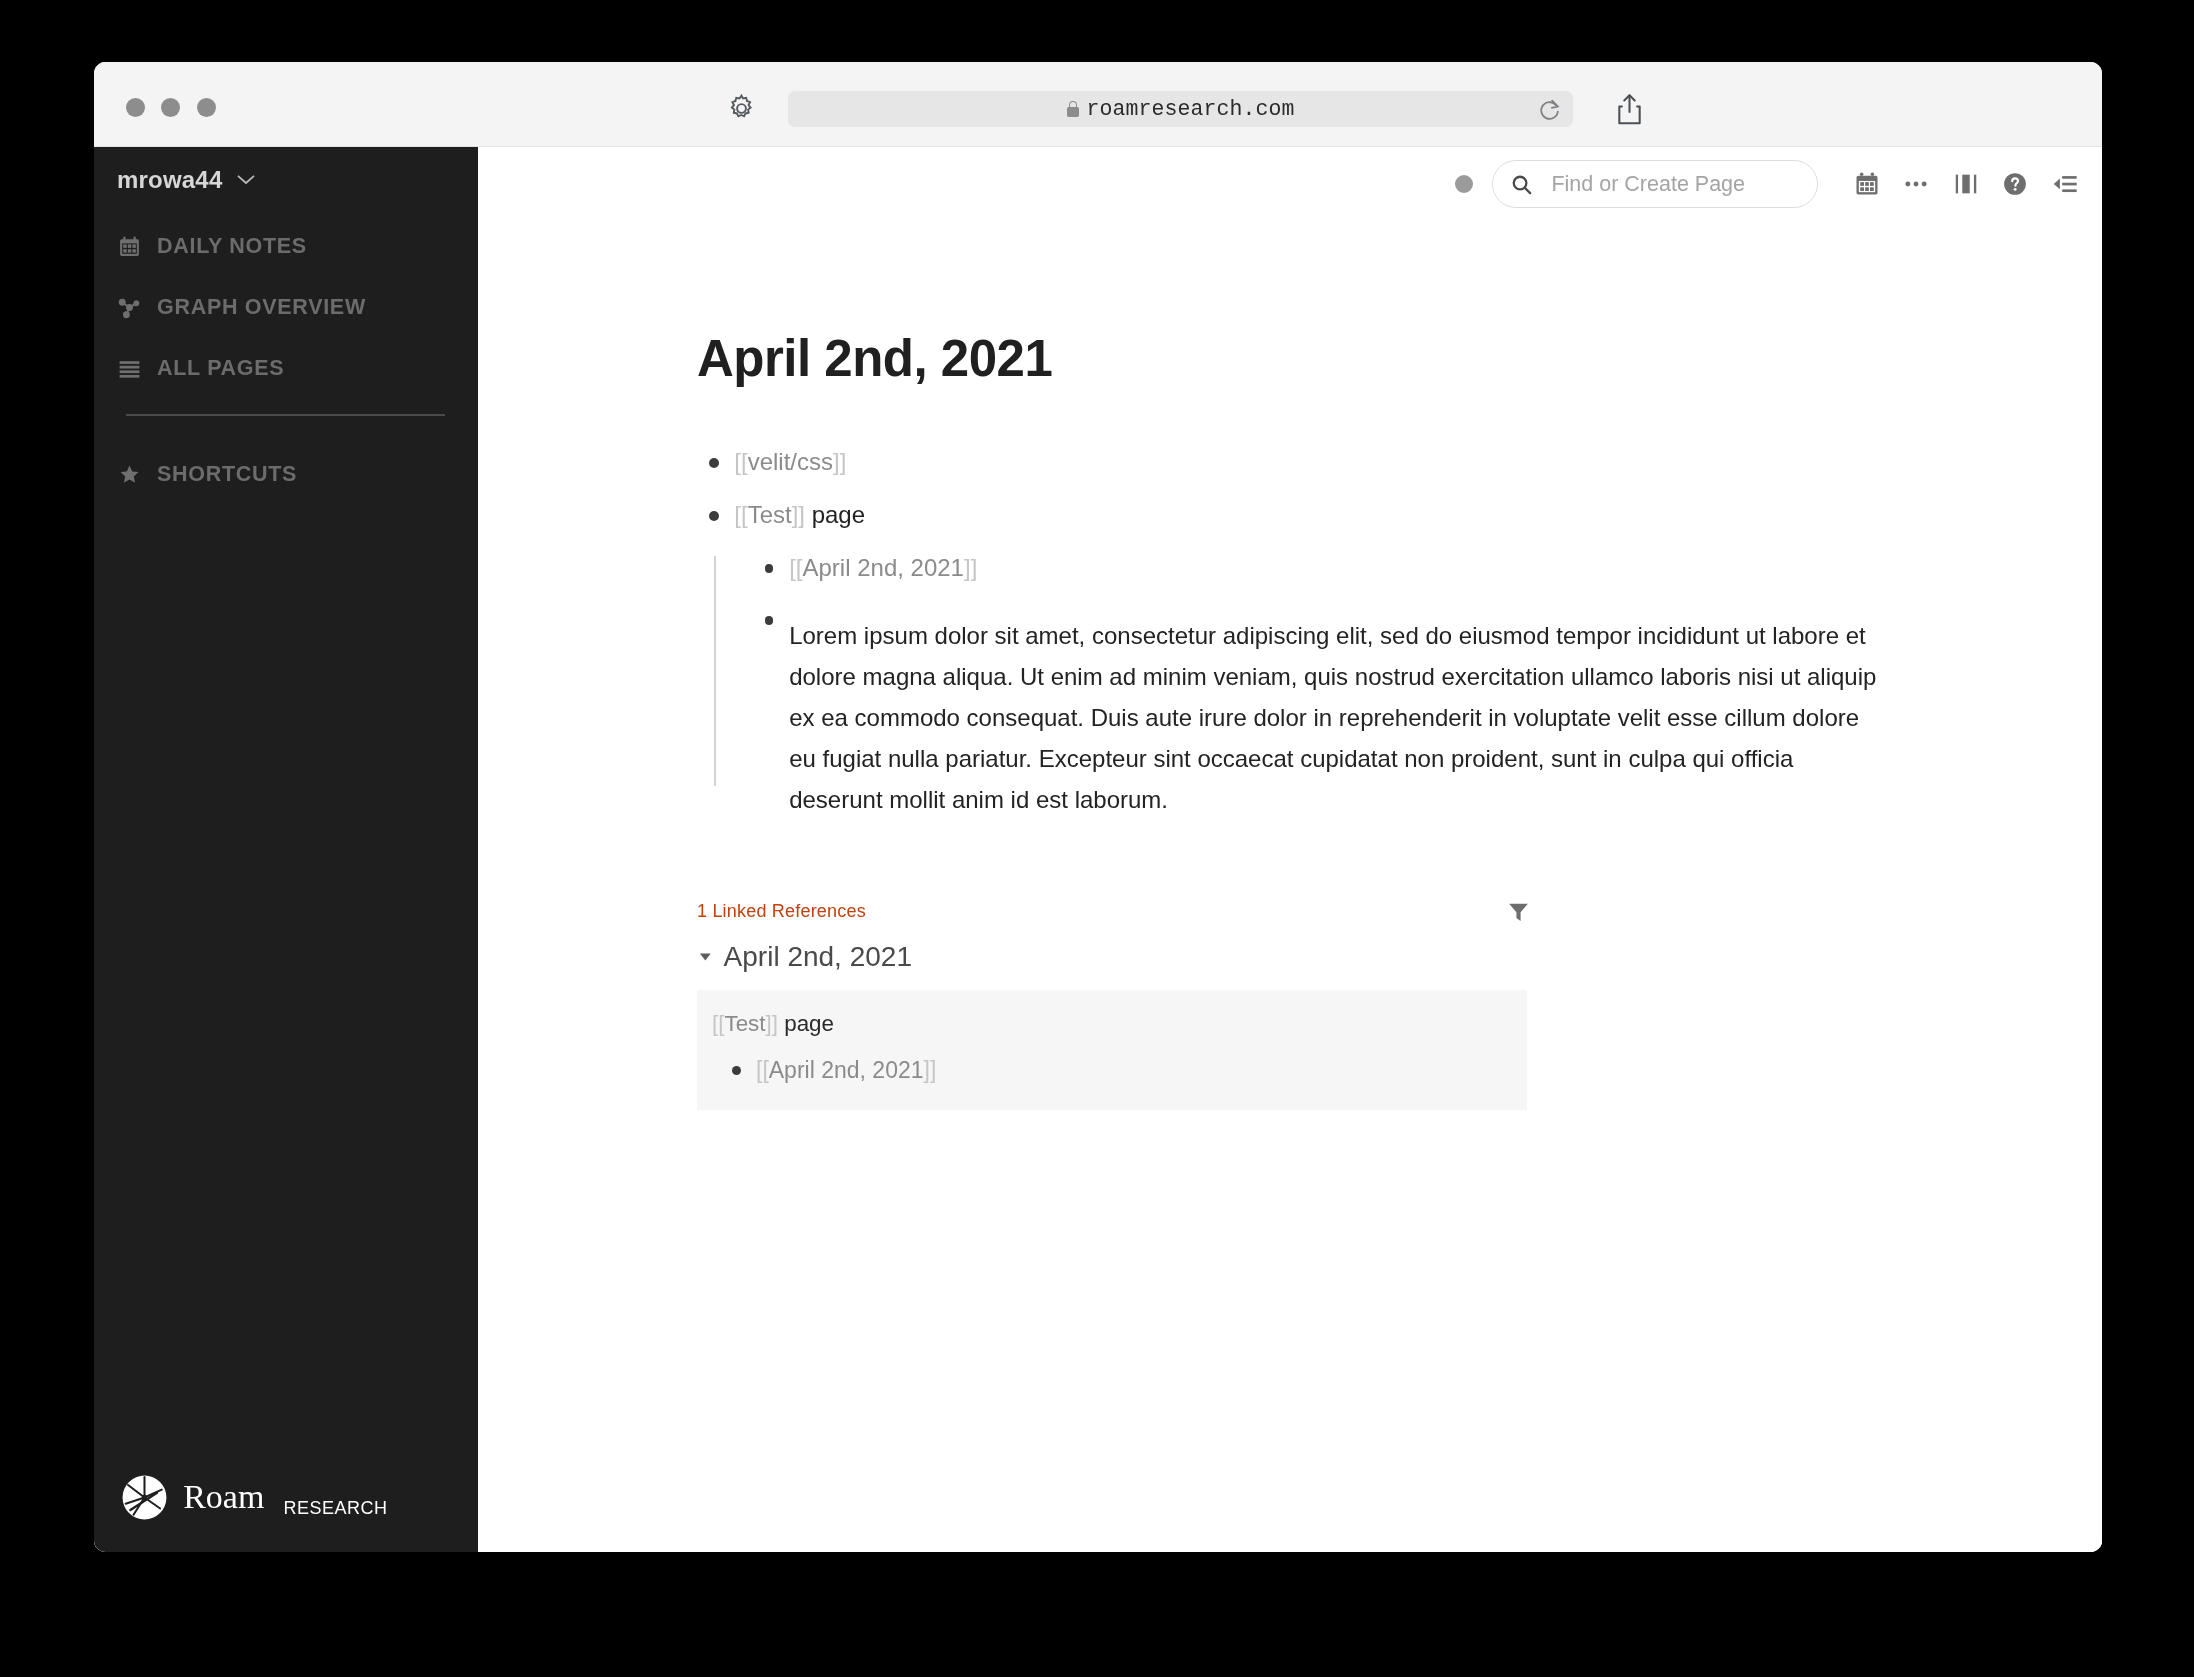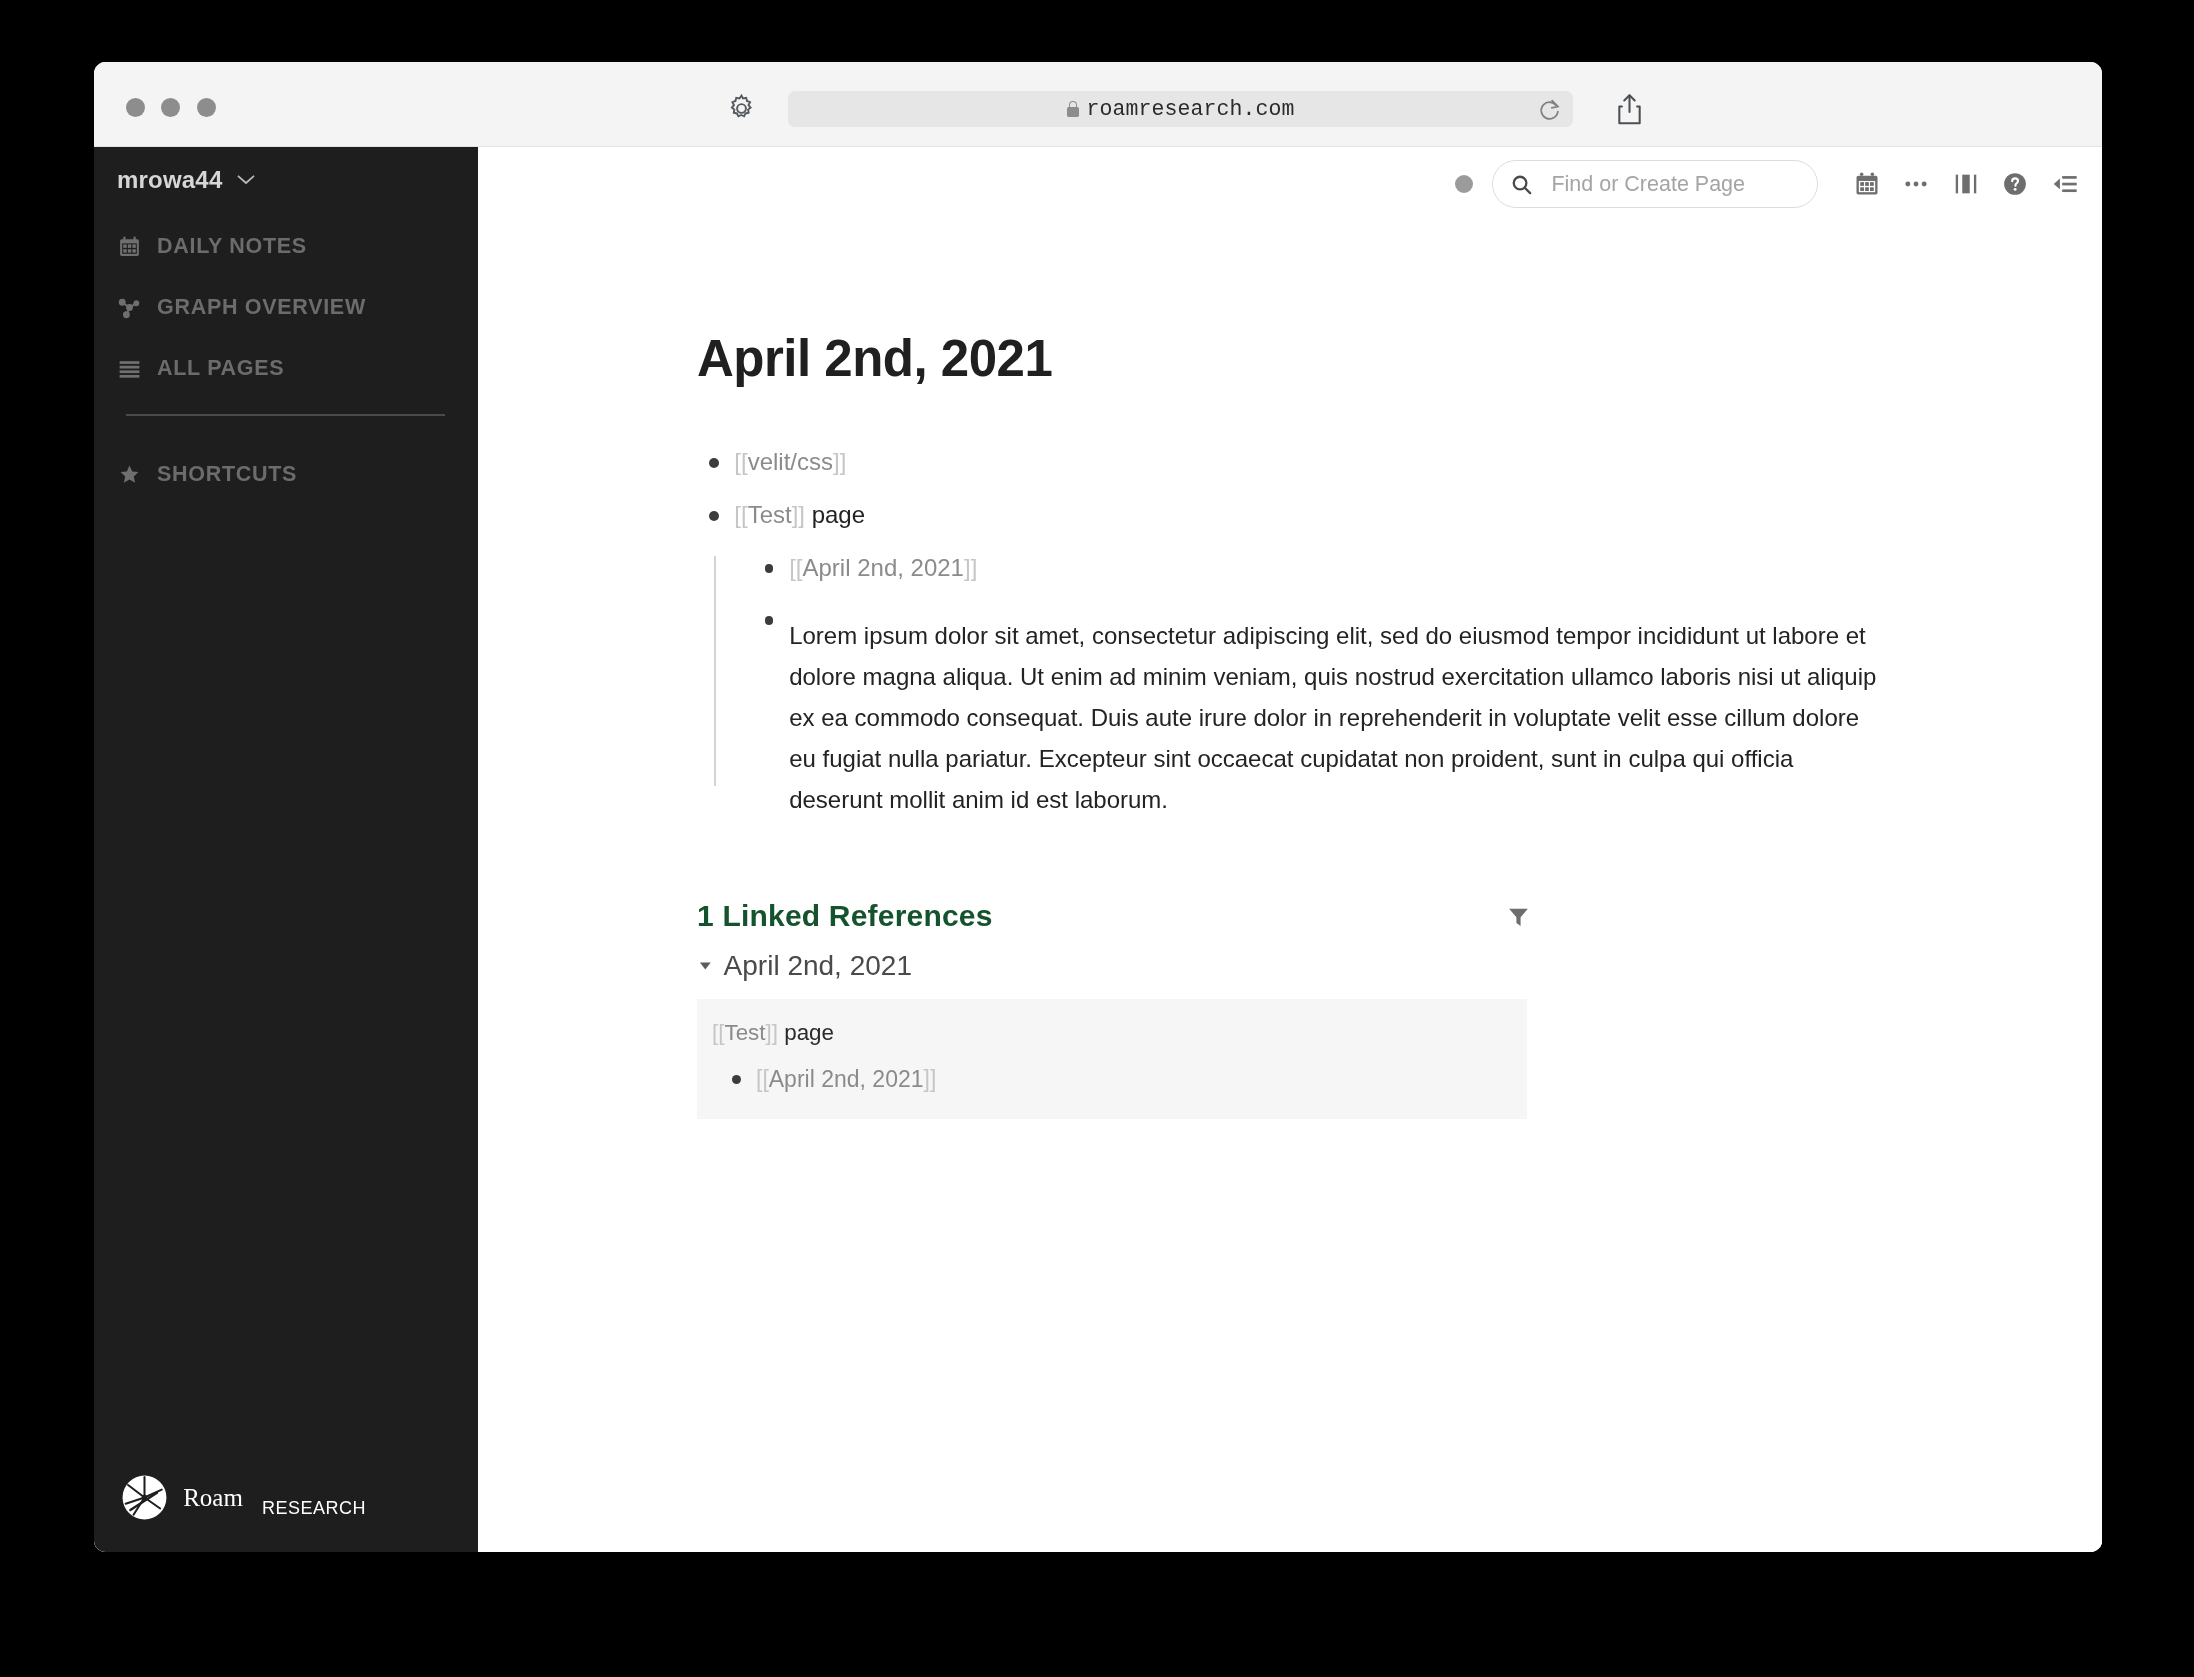--- a/index.html
+++ b/index.html
@@ -198,21 +198,21 @@
     align-items: center;
     gap: 15.7px;
   }
   #roam-logo-mark {
     width: 47px; height: 47px;
     flex: 0 0 47px;
   }
   #roam-logo-mark svg { width: 47px; height: 47px; display: block; }
   #roam-logo-word {
     font-family: "Liberation Serif", serif;
-    font-size: 25px;
+    font-size: 34px;
     color: #ffffff;
     line-height: 1;
   }
   #roam-logo-sub {
     font-size: 18px;
     color: #ffffff;
     letter-spacing: 0.5px;
     margin-left: 3.3px;
     align-self: flex-end;
     padding-bottom: 1.7px;
@@ -336,23 +336,23 @@
     margin-top: 79px;
     position: relative;
   }
   #linked-refs-header {
     display: flex;
     align-items: center;
     justify-content: space-between;
     width: 834px;
   }
   #linked-refs-count {
-    font-size: 30px;
-    font-weight: bold;
-    color: #14532d;
+    font-size: 18px;
+    font-weight: normal;
+    color: #c2410c;
     letter-spacing: 0.2px;
   }
   #filter-icon-btn svg { width: 25px; height: 25px; display:block; color: #6e6e6e; }
 
   #ref-page-row {
     display: flex;
     align-items: center;
     gap: 10px;
     margin-top: 16.6px;
   }

